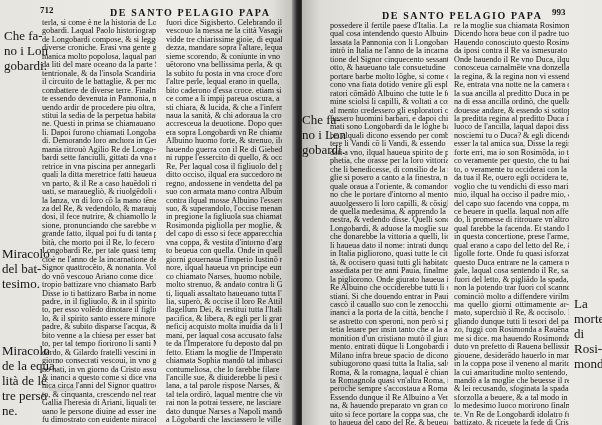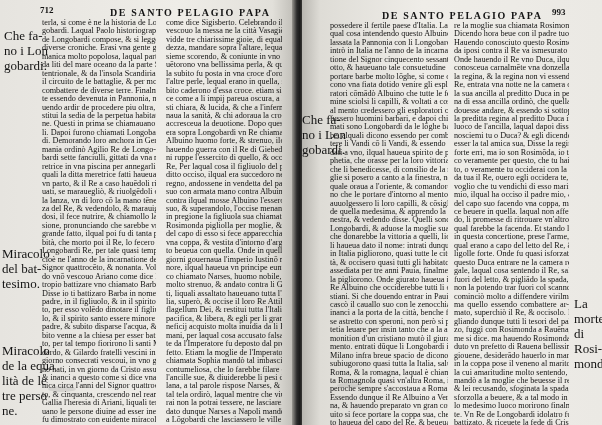--- a/index.html
+++ b/index.html
@@ -70,21 +70,21 @@
         <span class="ln">da liti del mare oceano da la parte Set-</span>
         <span class="ln">tentrionale, &amp; da l'insola Scandiria per</span>
         <span class="ln">il circuito de le battaglie, &amp; per molto</span>
         <span class="ln">combattere de diverse terre. Finalmen-</span>
         <span class="ln">te essendo devenuta in Pannonia, nō ha-</span>
         <span class="ln">uendo ardir de procedere piu oltra, in-</span>
         <span class="ln">stitui la sedia de la perpetua habitatio-</span>
         <span class="ln">ne. Questi in prima se chiamauano ma-</span>
         <span class="ln">li. Dapoi furono chiamati Longobar-</span>
         <span class="ln">di. Demorando loro anchora in Ger-</span>
-        <span class="ln">mania ordinò Agilio Re de Longo-</span>
+        <span class="ln">mania ritrouò Agilio Re de Longo-</span>
         <span class="ln">bardi sette fanciulli, gittati da vna me-</span>
         <span class="ln">retrice in vna piscina per annegarli. Li-</span>
         <span class="ln">quali la ditta meretrice fatti haueua in</span>
         <span class="ln">vn parto, &amp; il Re a caso hauēdoli ritro-</span>
         <span class="ln">uati, se marauegliò, &amp; riuolgēdoli con</span>
         <span class="ln">la lanza, vn di loro cō la mano tēne la lā-</span>
         <span class="ln">za del Re, &amp; vedendolo, &amp; marauiglian</span>
         <span class="ln">dosi, il fece nutrire, &amp; chiamollo la stis-</span>
         <span class="ln">sione, pronunciando che sarebbe vno</span>
         <span class="ln">grande fatto, ilqual poi fu di tanta pro-</span>
@@ -106,21 +106,21 @@
         <span class="ln">no nati, in vn giorno da Cristo assunti,</span>
         <span class="ln">&amp; inanci a questo come si dice vna cro</span>
         <span class="ln">nica circa l'anni del Signor quattrocen</span>
         <span class="ln">to, &amp; cinquanta, crescendo nel reame di</span>
         <span class="ln">Gallia l'heresia di Ariani, liquali tene-</span>
         <span class="ln">uano le persone diuine ad esser inequali,</span>
         <span class="ln">fu dimostrato con euidente miracolo</span>
         <span class="ln last">l'unità de la sustantia de le tre persone,</span>
       </div>
     <div class="col" id="lc2" style="left:166px;top:19px;width:116px;">
-        <span class="ln">come dice Sigisberto. Celebrando il</span>
+        <span class="ln">fuori dice Sigisberto. Celebrando il</span>
         <span class="ln">vescouo la messa ne la città Vasagiēse,</span>
         <span class="ln">vidde tre chiarissime gioie, di equal grā</span>
         <span class="ln">dezza, mandare sopra l'altare, lequal in-</span>
         <span class="ln">sieme scorendo, &amp; coniunte in vno di-</span>
         <span class="ln">uētorono vna bellissima perla, &amp; quel-</span>
         <span class="ln">la subito fu posta in vna croce d'oro, &amp;</span>
         <span class="ln">l'altre perle, lequal erano in quella, su-</span>
         <span class="ln">bito caderono d'essa croce. etiam si di-</span>
         <span class="ln">ce come a li impij pareua oscura, a li iu</span>
         <span class="ln">sti chiara, &amp; lucida, &amp; che a l'infermi do</span>
@@ -250,21 +250,21 @@
         <span class="ln">do, li promesse di ritrouare vn'altro, il-</span>
         <span class="ln">qual farebbe la facenda. Et stando loro</span>
         <span class="ln">in questa concertione, prese l'arme, le-</span>
         <span class="ln">qual erano a capo del letto del Re, &amp;</span>
         <span class="ln">ligolle forte. Onde fu quasi isforzato</span>
         <span class="ln">questo Duca entrare ne la camera re-</span>
         <span class="ln">gale, laqual cosa sentendo il Re, saltò</span>
         <span class="ln">fuori del letto, &amp; pigliādo la spada, ma</span>
         <span class="ln">non la potendo trar fuori col scanno si</span>
         <span class="ln">cominciò molto a diffendere virilmēte,</span>
-        <span class="ln">ma quello essendo combattere ar-</span>
+        <span class="ln">ma quello giorni ottimamente ar-</span>
         <span class="ln">mato, superchiò il Re, &amp; occisolo. Pi-</span>
         <span class="ln">gliando dunque tutti li tesori del palaz</span>
         <span class="ln">zo, fuggì con Rosimonda a Rauēna, co</span>
         <span class="ln">me si dice. ma hauendo Rosimonda ve-</span>
         <span class="ln">duto vn prefetto di Rauena bellissimo</span>
         <span class="ln">giouene, desiderādo hauerlo in marito,</span>
         <span class="ln">in la coppa pose il veneno al marito,</span>
         <span class="ln">la cui amaritudine molto sentendo, co-</span>
         <span class="ln">mandò a la moglie che beuesse il resto,</span>
         <span class="ln">&amp; lei recusando, sfoginata la spada,</span>

